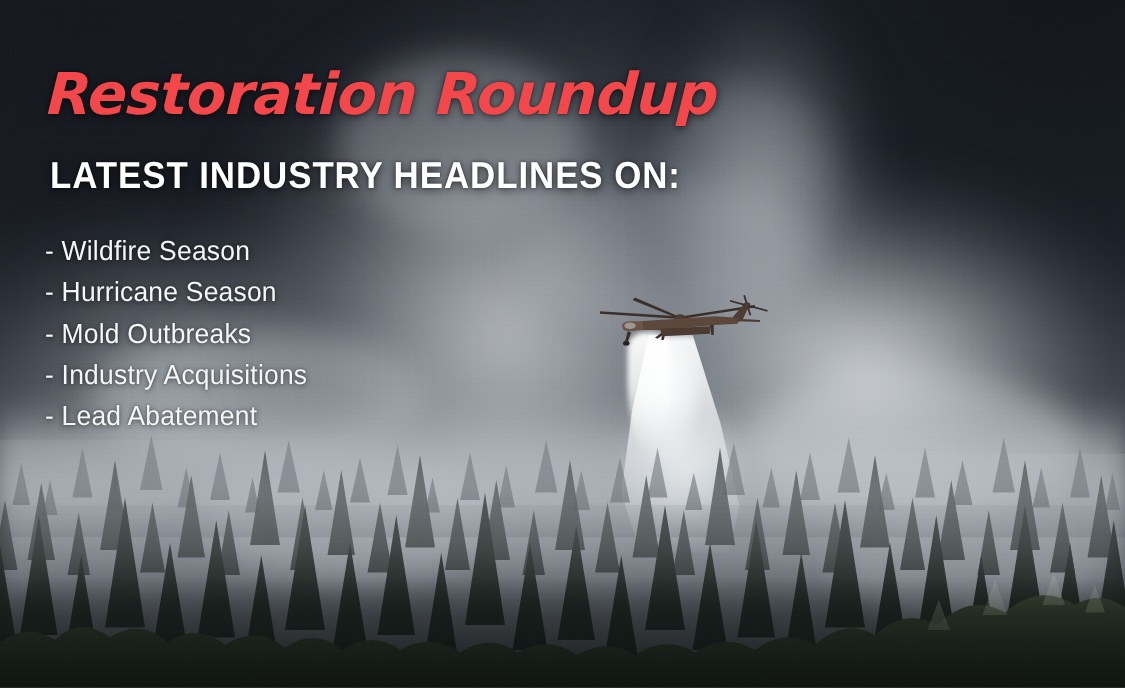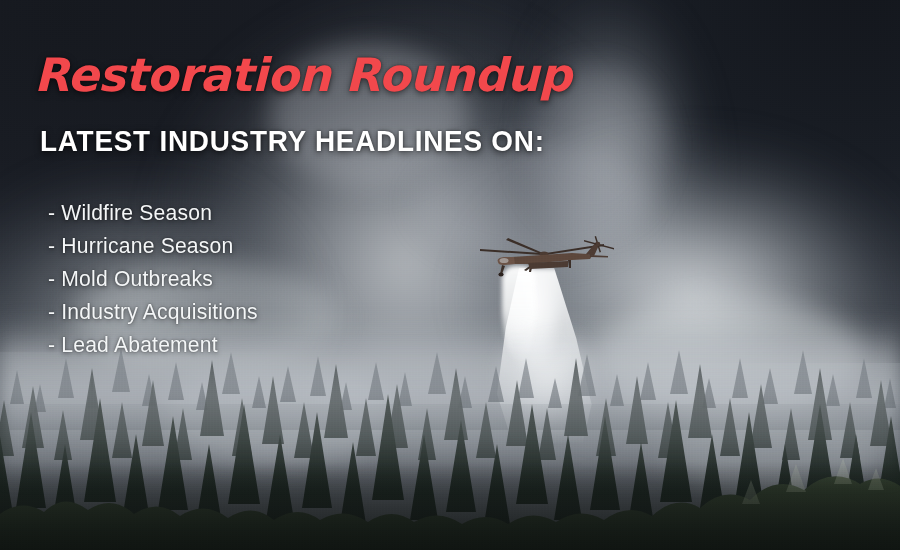--- a/index.html
+++ b/index.html
@@ -295,21 +295,21 @@
     white-space: nowrap;
     transform: scaleX(0.93);
     transform-origin: left center;
     text-shadow: 0 2px 8px rgba(0,0,0,0.62), 0 0 3px rgba(0,0,0,0.45);
   }
 
   .bullet-list {
     position: absolute;
     left: 36px;
     top: 184px;
-    margin: 12px;
+    margin: 0;
     padding: 0;
     list-style: none;
   }
   .bullet-list li {
     font-family: "Liberation Sans", sans-serif;
     font-size: 22px;
     font-weight: 400;
     line-height: 33px;
     color: #f4f6f7;
     white-space: nowrap;

